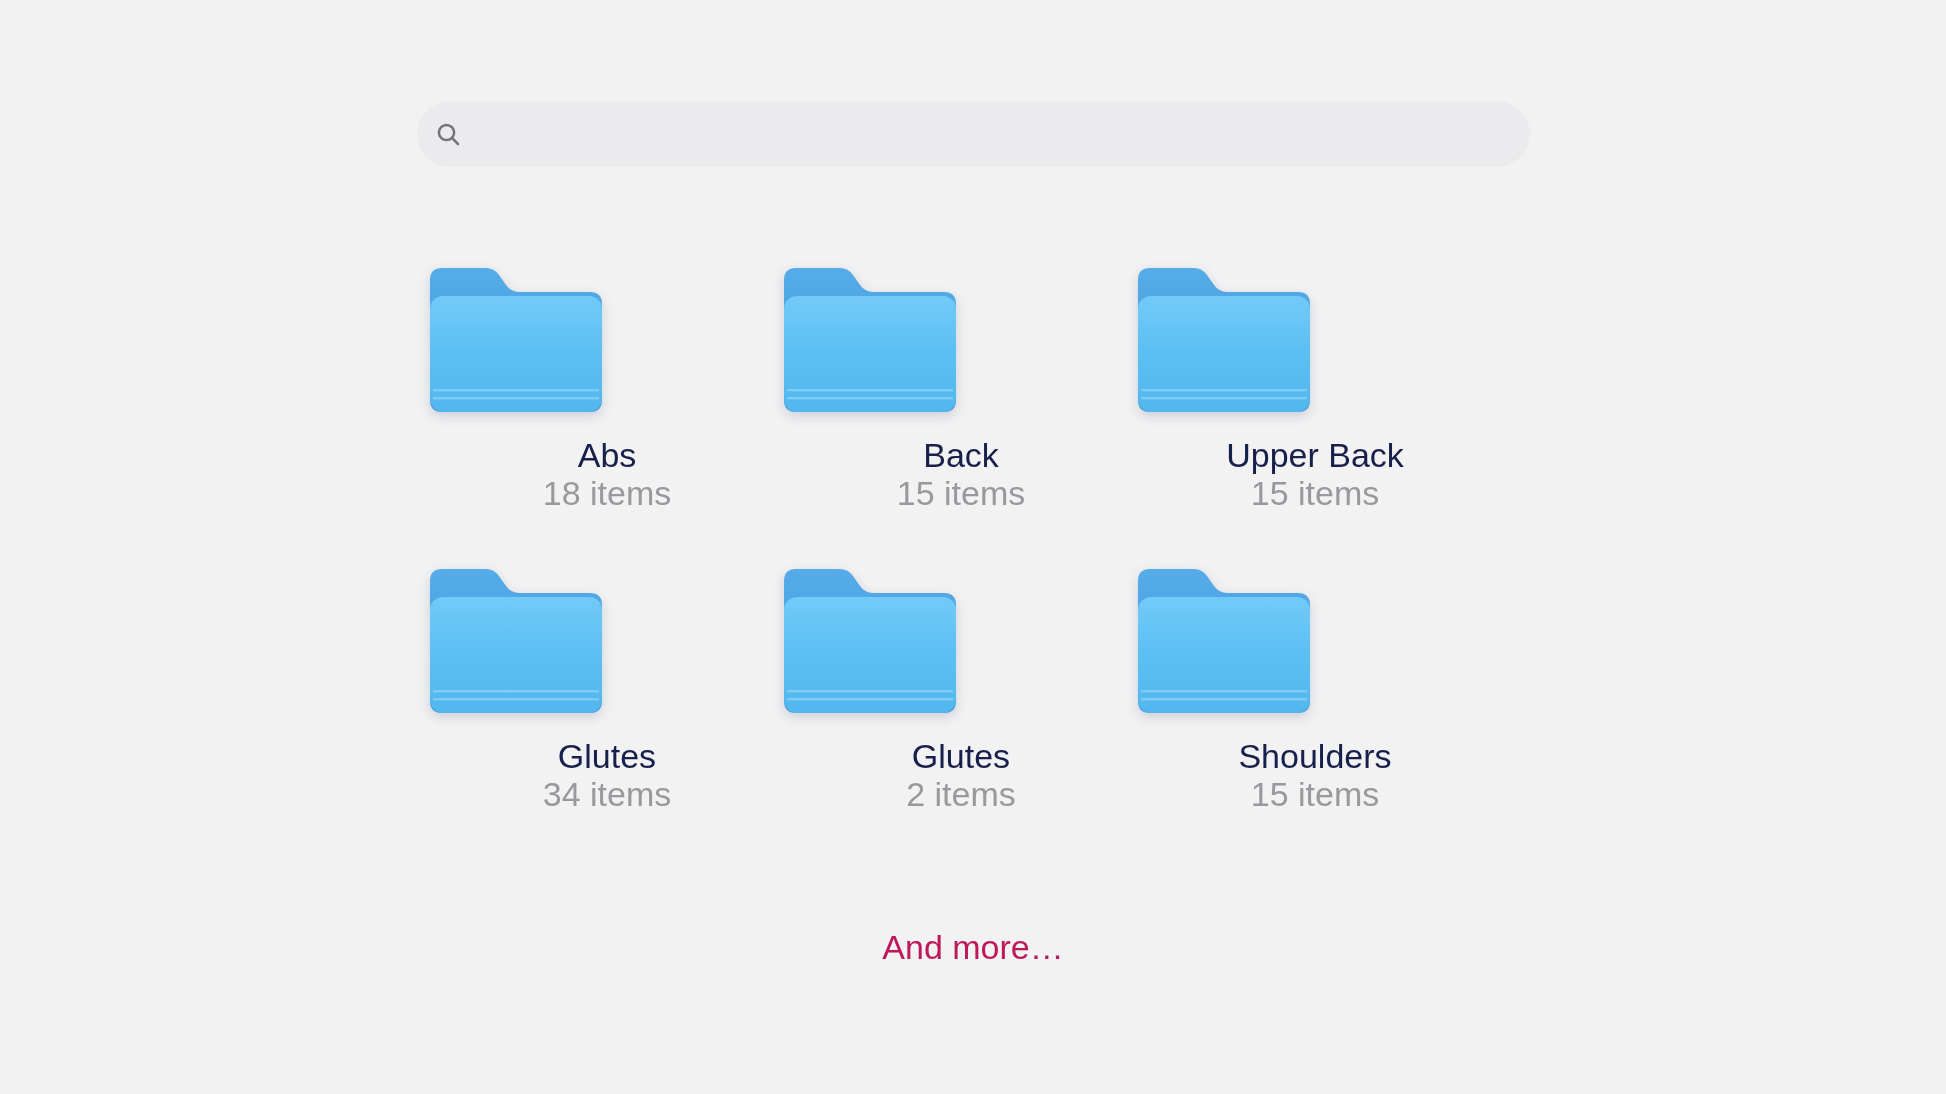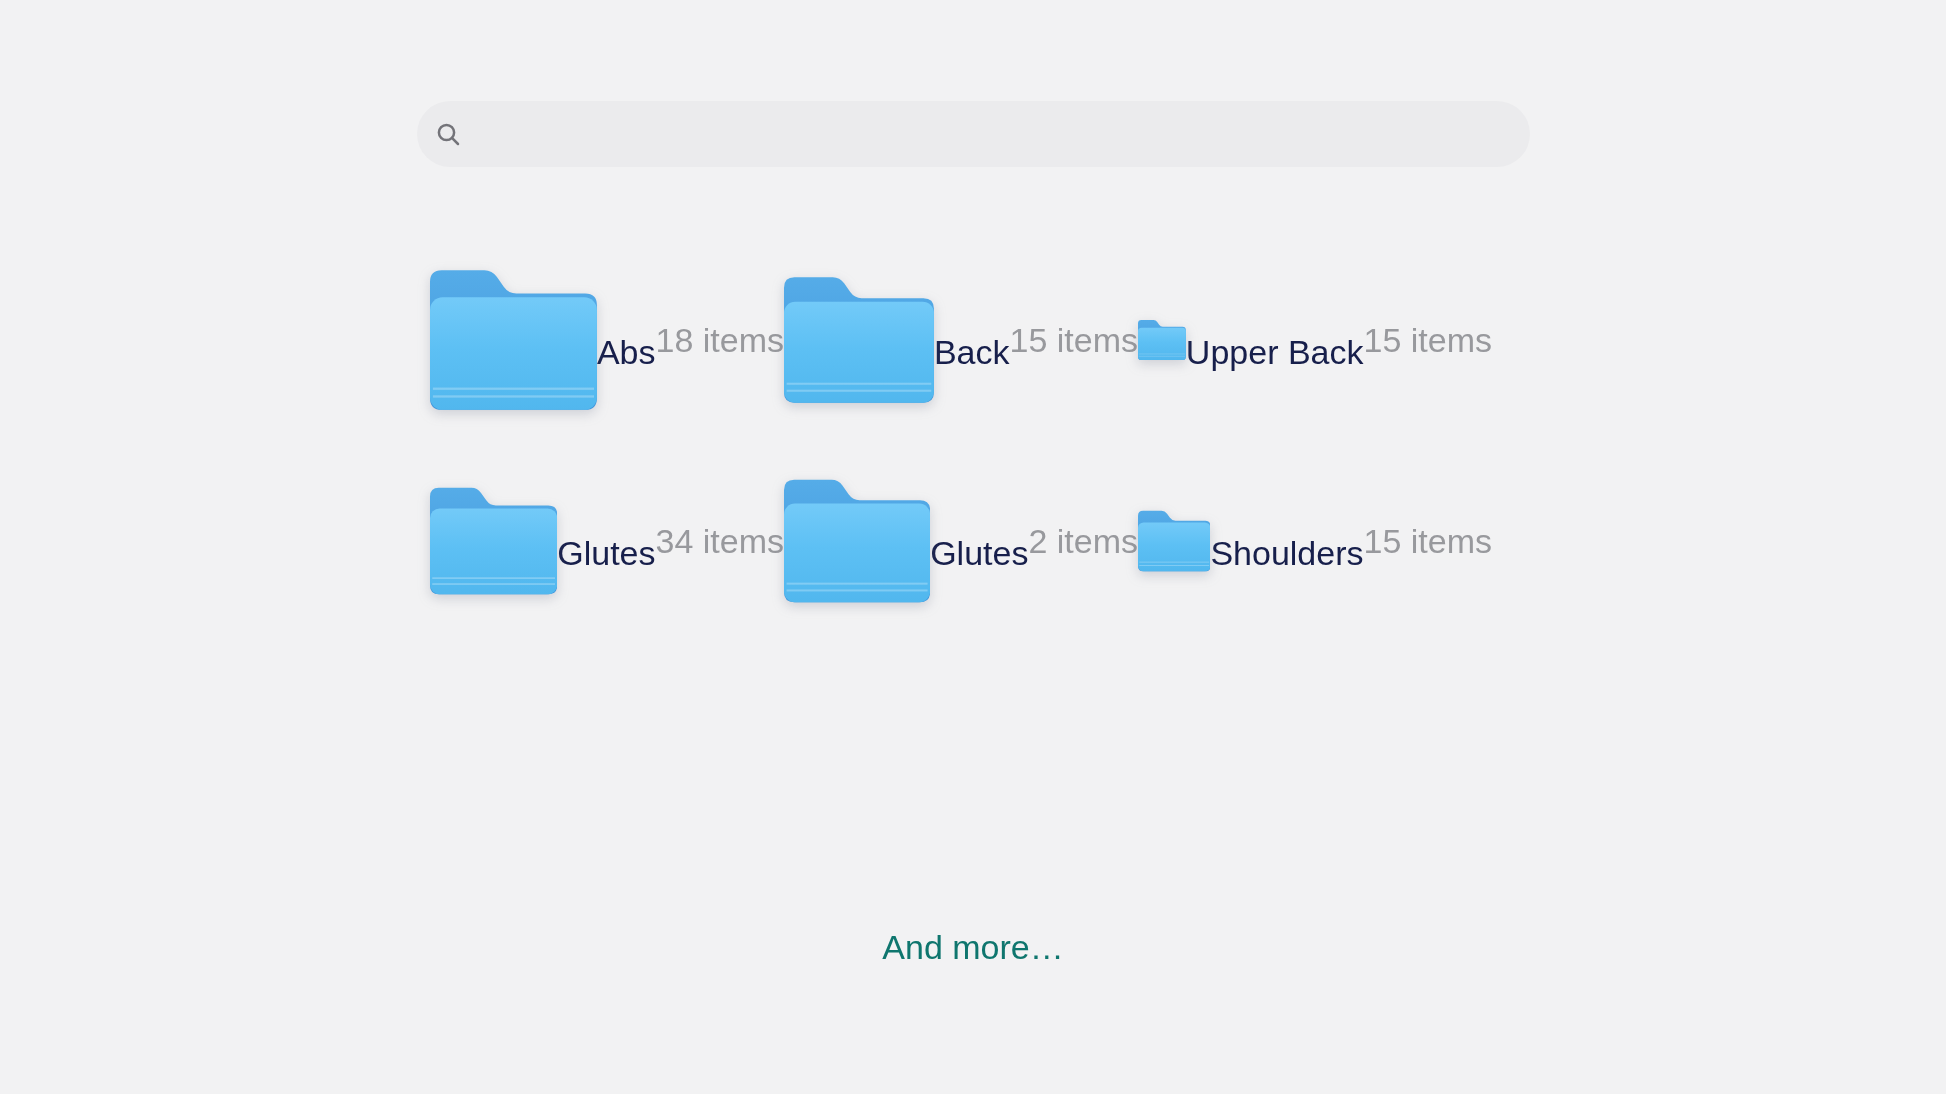--- a/index.html
+++ b/index.html
@@ -44,22 +44,21 @@
   .folder-grid {
     position: absolute;
     left: 430px; top: 268px;
     width: 1062px;
     display: grid;
     grid-template-columns: repeat(3, 354px);
     row-gap: 57px;
   }
   .folder-tile {
     display: flex;
-    flex-direction: row;
-    align-items: center;
+    flex-direction: column;
     cursor: default;
   }
   .folder-icon {
     width: 172px; height: 144px;
     filter: drop-shadow(0px 4px 6px rgba(110, 120, 140, 0.28));
   }
   .folder-name {
     margin-top: 24px;
     font-size: 34px;
     line-height: 38px;
@@ -76,21 +75,21 @@
   }
 
   
   .more-label {
     position: absolute;
     left: 0; right: 0;
     top: 928px;
     text-align: center;
     font-size: 34px;
     line-height: 38px;
-    color: #0f766e;
+    color: #be185d;
   }
 </style>
 </head>
 <body>
 
 <div class="search-bar">
   <svg class="search-icon" viewBox="0 0 27 27" fill="none">
     <circle cx="11.5" cy="11.5" r="7.6" stroke="#737379" stroke-width="2.5"></circle>
     <line x1="17.2" y1="17.2" x2="23" y2="23" stroke="#737379" stroke-width="2.5" stroke-linecap="round"></line>
   </svg>

